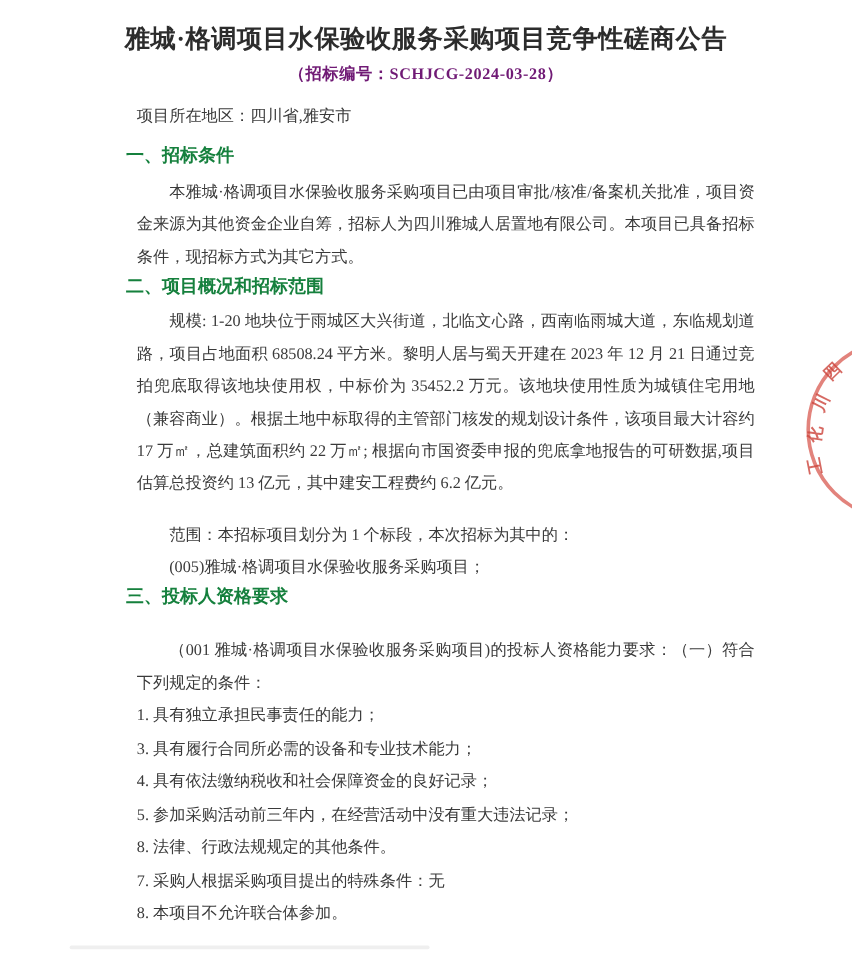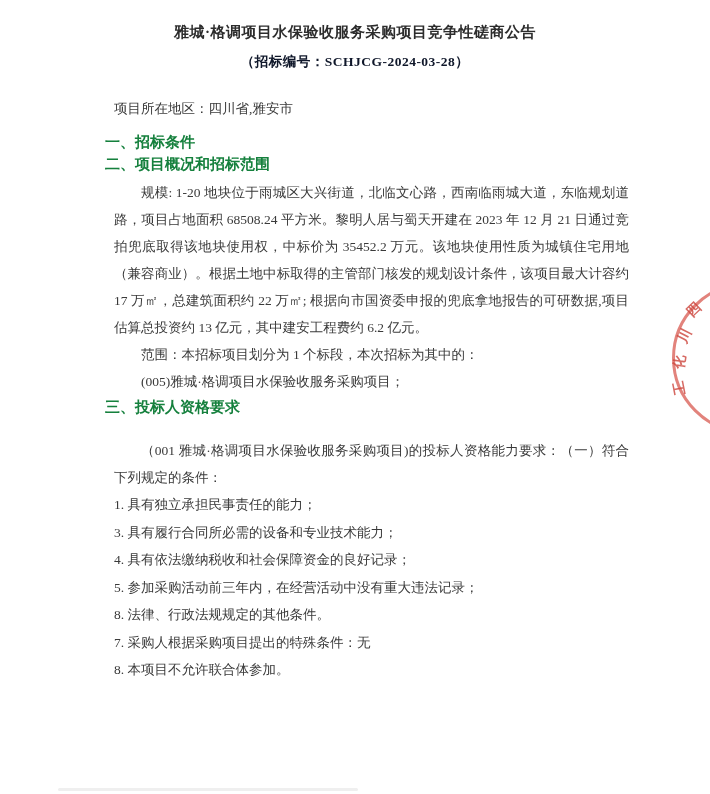--- a/index.html
+++ b/index.html
@@ -10,49 +10,49 @@
     overflow:hidden;
     font-family:"Liberation Serif","DejaVu Serif",serif;
     color:#3d3d3d;
     -webkit-font-smoothing:antialiased;
   }
   .page{position:absolute;inset:0;overflow:hidden;}
 
   
   .doc-header{padding-top:23px;text-align:center;}
   .doc-title{
-    font-size:15px;font-weight:bold;color:#2c2c2c;
+    font-size:21px;font-weight:bold;color:#2c2c2c;
     letter-spacing:0.5px;line-height:18px;
   }
   .doc-subtitle{
-    font-size:13.5px;font-weight:bold;color:#0f172a;
+    font-size:13.5px;font-weight:bold;color:#701a75;
     margin-top:12px;line-height:17px;letter-spacing:0.5px;
   }
 
   
-  .content{position:absolute;left:105px;top:100px;width:524px;}
+  .content{position:absolute;left:105px;top:88px;width:524px;}
   .meta-line{
     font-size:13.5px;line-height:18px;margin:0 0 0 9px;color:#3a3a3a;
   }
   .sec-heading{
     font-family:"Liberation Sans","DejaVu Sans",sans-serif;
     font-size:15px;font-weight:bold;color:#15803d;
     line-height:20px;margin:0;
   }
   .h1{margin-top:14px;}
   .h2{margin-top:2px;}
   .h3{margin-top:2px;}
   .para{
     font-size:13.5px;line-height:27px;color:#3a3a3a;
     text-align:justify;text-indent:2em;
     margin:0 0 0 9px;
   }
   .p1{margin-top:6px;}
   .p-scale{margin-top:5px;}
-  .p-scope{margin-top:0;}
+  .p-scope{margin-top:16px;}
   .p-lot{margin-top:0;}
   .p-intro{margin-top:20px;}
   .req-list{margin:0 0 0 9px;padding:0;}
   .req-item{
     list-style:none;font-size:13.5px;line-height:27.5px;
     color:#3a3a3a;
   }
 
   
   .seal{position:absolute;left:672px;top:282px;width:152px;height:152px;pointer-events:none;}
@@ -82,20 +82,21 @@
   <div class="doc-header">
     <div class="doc-title">雅城·格调项目水保验收服务采购项目竞争性磋商公告</div>
     <div class="doc-subtitle">（招标编号：SCHJCG-2024-03-28）</div>
   </div>
 
   <div class="content">
 
     <div class="meta-line">项目所在地区：四川省,雅安市</div>
 
     <div class="sec-heading h1">一、招标条件</div>
+    <p class="para p1">本雅城·格调项目水保验收服务采购项目已由项目审批/核准/备案机关批准，项目资金来源为其他资金企业自筹，招标人为四川雅城人居置地有限公司。本项目已具备招标条件，现招标方式为其它方式。</p>
 
     <div class="sec-heading h2">二、项目概况和招标范围</div>
     <p class="para p-scale">规模: 1-20 地块位于雨城区大兴街道，北临文心路，西南临雨城大道，东临规划道路，项目占地面积 68508.24 平方米。黎明人居与蜀天开建在 2023 年 12 月 21 日通过竞拍兜底取得该地块使用权，中标价为 35452.2 万元。该地块使用性质为城镇住宅用地（兼容商业）。根据土地中标取得的主管部门核发的规划设计条件，该项目最大计容约 17 万㎡，总建筑面积约 22 万㎡; 根据向市国资委申报的兜底拿地报告的可研数据,项目估算总投资约 13 亿元，其中建安工程费约 6.2 亿元。</p>
     <p class="para p-scope">范围：本招标项目划分为 1 个标段，本次招标为其中的：</p>
     <p class="para p-lot">(005)雅城·格调项目水保验收服务采购项目；</p>
 
     <div class="sec-heading h3">三、投标人资格要求</div>
     <p class="para p-intro">（001 雅城·格调项目水保验收服务采购项目)的投标人资格能力要求：（一）符合下列规定的条件：</p>
 
     <ul class="req-list">

